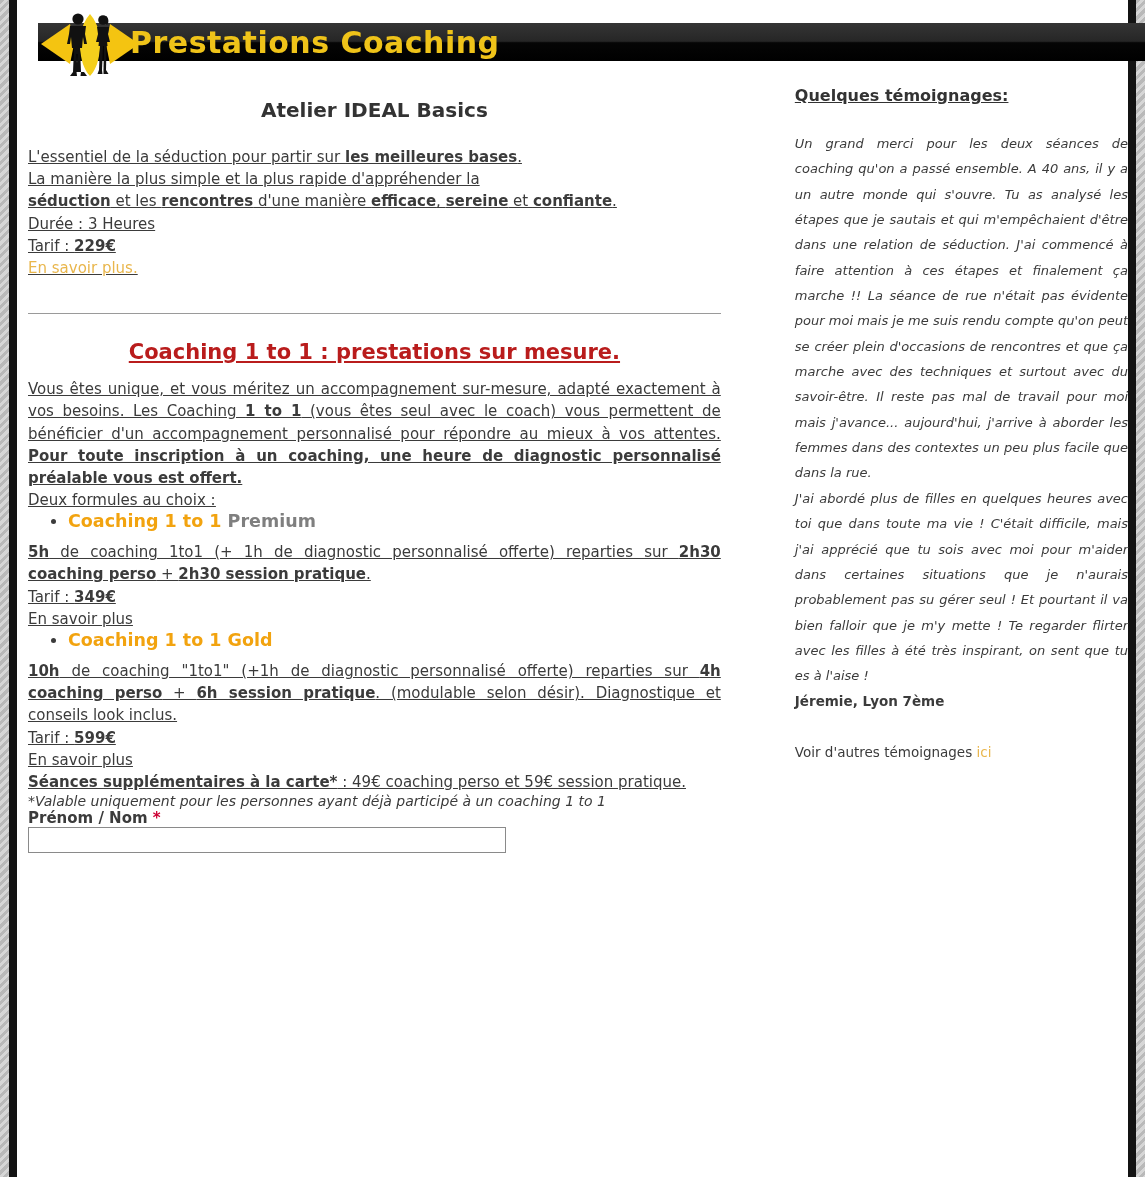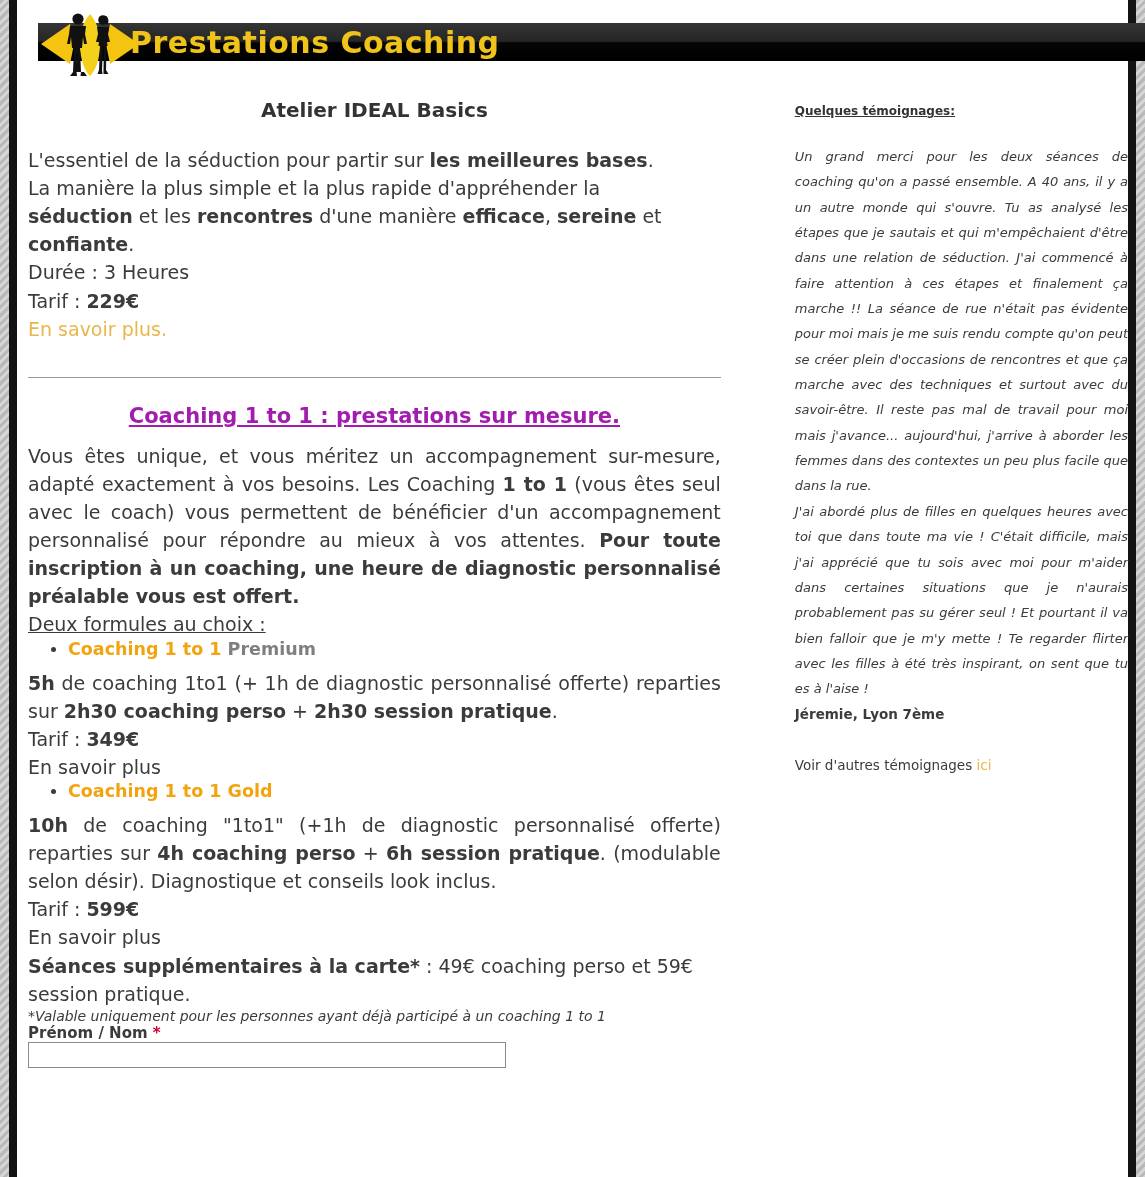--- a/index.html
+++ b/index.html
@@ -32,23 +32,23 @@
   
   .content{position:absolute;left:17px;top:62px;right:17px;display:flex;gap:43px;}
   .main{width:707px;margin-left:11px;padding-top:24px;}
   .sidebar{width:340px;margin-left:31px;padding-top:24px;}
 
   .main p{margin:0;}
   .t-center{text-align:center;}
   .t-justify{text-align:justify;}
 
   .h1{font-size:20px;font-weight:bold;color:#333;margin:12px 0 24px 0;}
-  .h2{font-size:21px;font-weight:bold;color:#a21caf;text-decoration:underline;margin:26px 0 14px 0;}
+  .h2{font-size:21px;font-weight:bold;color:#b91c1c;text-decoration:underline;margin:26px 0 14px 0;}
 
-  .body-txt{font-size:19px;line-height:1.48;}
+  .body-txt{font-size:15px;line-height:1.48;text-decoration:underline;}
   .sp-after-sm{margin-bottom:21px;}
   .sp-after-md{margin-bottom:30px;}
   .sp-after-lg{margin-bottom:42px;}
 
   .link-gold{color:#e9b64c;text-decoration:none;cursor:pointer;}
   .divider{border:none;border-top:1px solid #9a9a9a;margin:34px 0 0 0;}
 
   .underlined{text-decoration:underline;}
 
   ul.offers{list-style:disc;margin:0;padding-left:40px;}
@@ -63,21 +63,21 @@
 
   .note-italic{font-style:italic;font-size:14px;}
   .contact-bold{font-weight:bold;font-size:15.5px;line-height:1.55;}
   .form-label{font-weight:bold;font-size:15px;margin:14px 0 6px 0;}
   .text-input{
     width:478px;height:26px;border:1px solid #8a8a8a;background:#fff;
     font-size:14px;padding:2px 4px;box-sizing:border-box;display:block;
   }
 
   
-  .sb-title{font-size:12px;font-weight:bold;color:#333;text-decoration:underline;margin:18px 0 26px 0;}
+  .sb-title{font-size:16px;font-weight:bold;color:#333;text-decoration:underline;margin:0 0 26px 0;}
   .sb-quote{font-style:italic;font-size:13px;line-height:1.95;text-align:justify;margin:0;}
   .sb-author{font-weight:bold;font-size:13.5px;line-height:1.9;margin:0 0 30px 0;}
   .sb-more{font-size:13.5px;margin-top:6px;}
 </style>
 </head>
 <body>
 
 <div class="frame-strip left"></div>
 <div class="frame-line left"></div>
 <div class="frame-strip right"></div>

